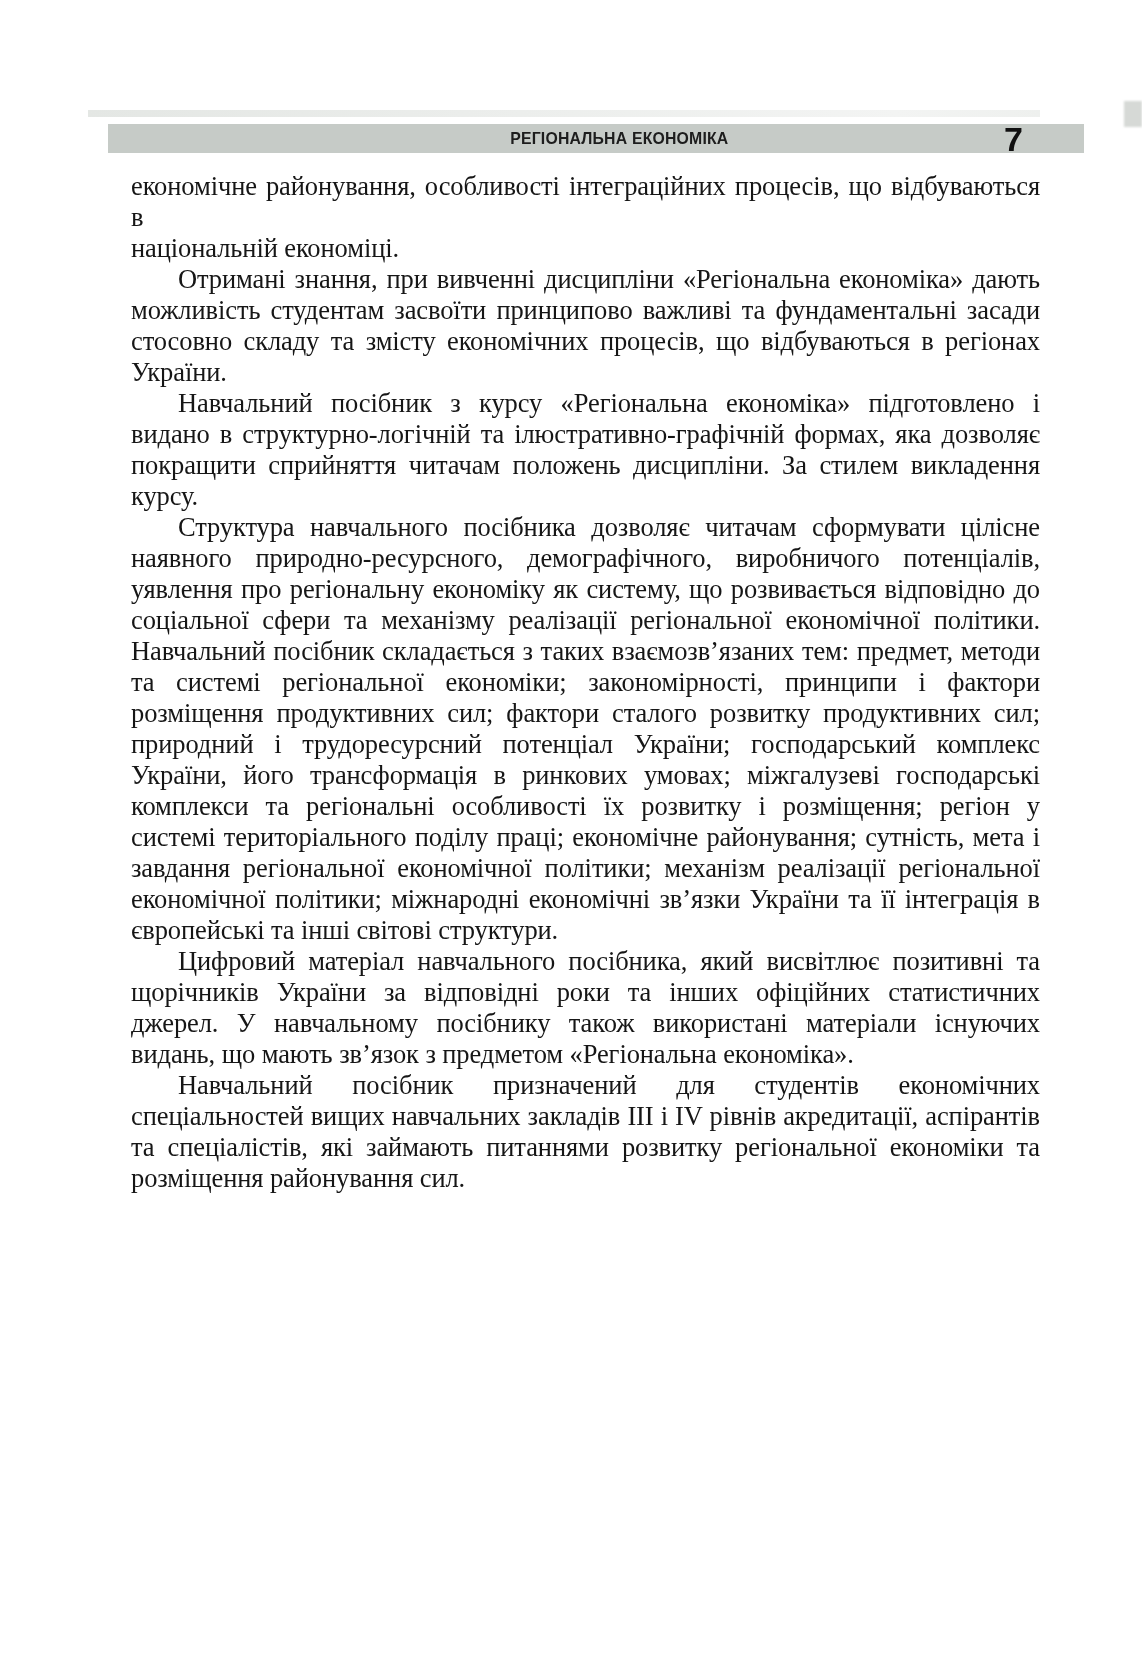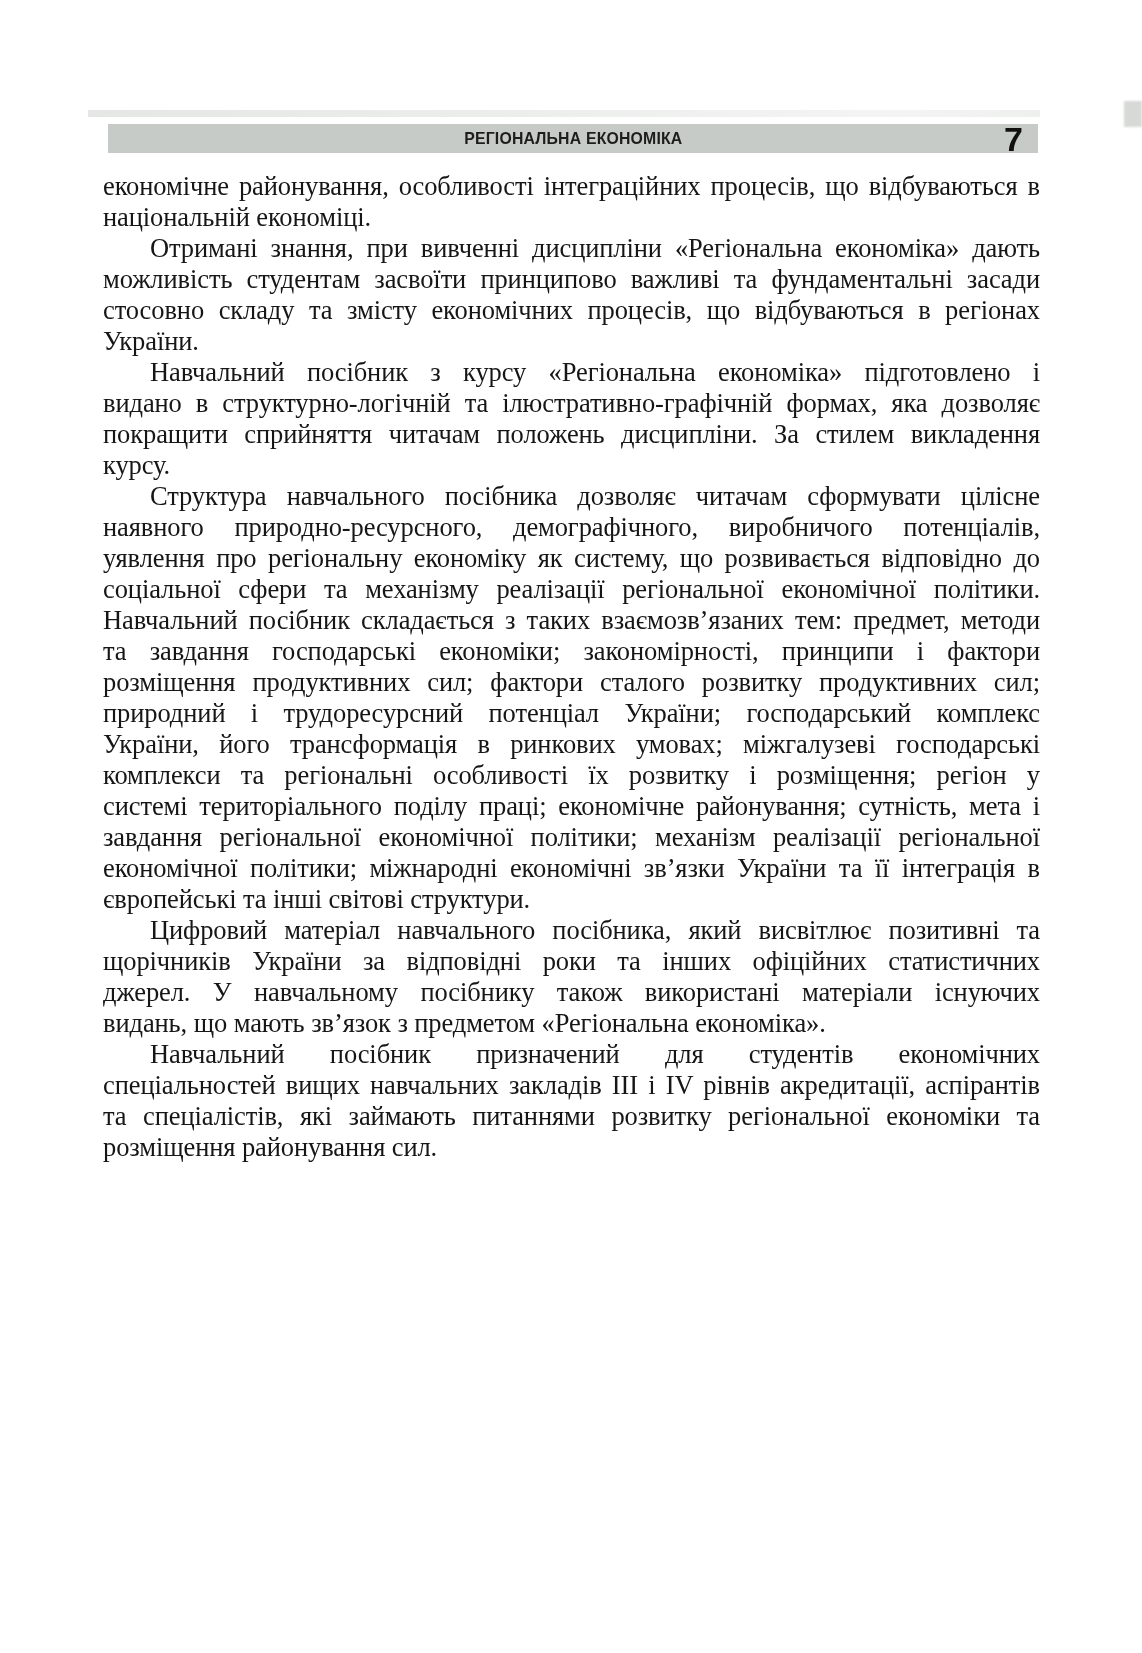--- a/index.html
+++ b/index.html
@@ -26,20 +26,21 @@
   .header-bar {
     position: absolute;
     left: 108px;
     top: 124px;
     width: 930px;
     height: 29px;
     background: var(--bar-bg, #c6cbc7);
     display: flex;
     align-items: center;
     justify-content: center;
+    padding-left: 46px;
   }
 
   .header-title {
     font-family: "Liberation Sans", "DejaVu Sans", sans-serif;
     font-size: 17px;
     font-weight: 700;
     letter-spacing: 0.2px;
     transform: scaleX(0.93);
     color: var(--title-color, #1d1d1d);
     white-space: nowrap;
@@ -78,20 +79,21 @@
     line-height: 31px;
     letter-spacing: -0.1px;
     color: var(--text-color, #161616);
   }
 
   .paragraph { margin: 0; padding: 0; }
 
   .line {
     text-align: justify;
     text-align-last: justify;
+    margin-left: 28px;
     -moz-text-align-last: justify;
   }
   .line.last {
     text-align-last: left;
     -moz-text-align-last: left;
   }
   .line.indent { text-indent: 47px; }
 </style>
 </head>
 <body>
@@ -124,21 +126,21 @@
         <div class="line">видано в структурно-логічній та ілюстративно-графічній формах, яка дозволяє</div>
         <div class="line">покращити сприйняття читачам положень дисципліни. За стилем викладення</div>
         <div class="line last">курсу.</div>
       </div>
       <div class="paragraph">
         <div class="line indent">Структура навчального посібника дозволяє читачам сформувати цілісне</div>
         <div class="line">наявного природно-ресурсного, демографічного, виробничого потенціалів,</div>
         <div class="line">уявлення про регіональну економіку як систему, що розвивається відповідно до</div>
         <div class="line">соціальної сфери та механізму реалізації регіональної економічної політики.</div>
         <div class="line">Навчальний посібник складається з таких взаємозв’язаних тем: предмет, методи</div>
-        <div class="line">та завдання господарські економіки; закономірності, принципи і фактори</div>
+        <div class="line">та системі регіональної економіки; закономірності, принципи і фактори</div>
         <div class="line">розміщення продуктивних сил; фактори сталого розвитку продуктивних сил;</div>
         <div class="line">природний і трудоресурсний потенціал України; господарський комплекс</div>
         <div class="line">України, його трансформація в ринкових умовах; міжгалузеві господарські</div>
         <div class="line">комплекси та регіональні особливості їх розвитку і розміщення; регіон у</div>
         <div class="line">системі територіального поділу праці; економічне районування; сутність, мета і</div>
         <div class="line">завдання регіональної економічної політики; механізм реалізації регіональної</div>
         <div class="line">економічної політики; міжнародні економічні зв’язки України та її інтеграція в</div>
         <div class="line last">європейські та інші світові структури.</div>
       </div>
       <div class="paragraph">

